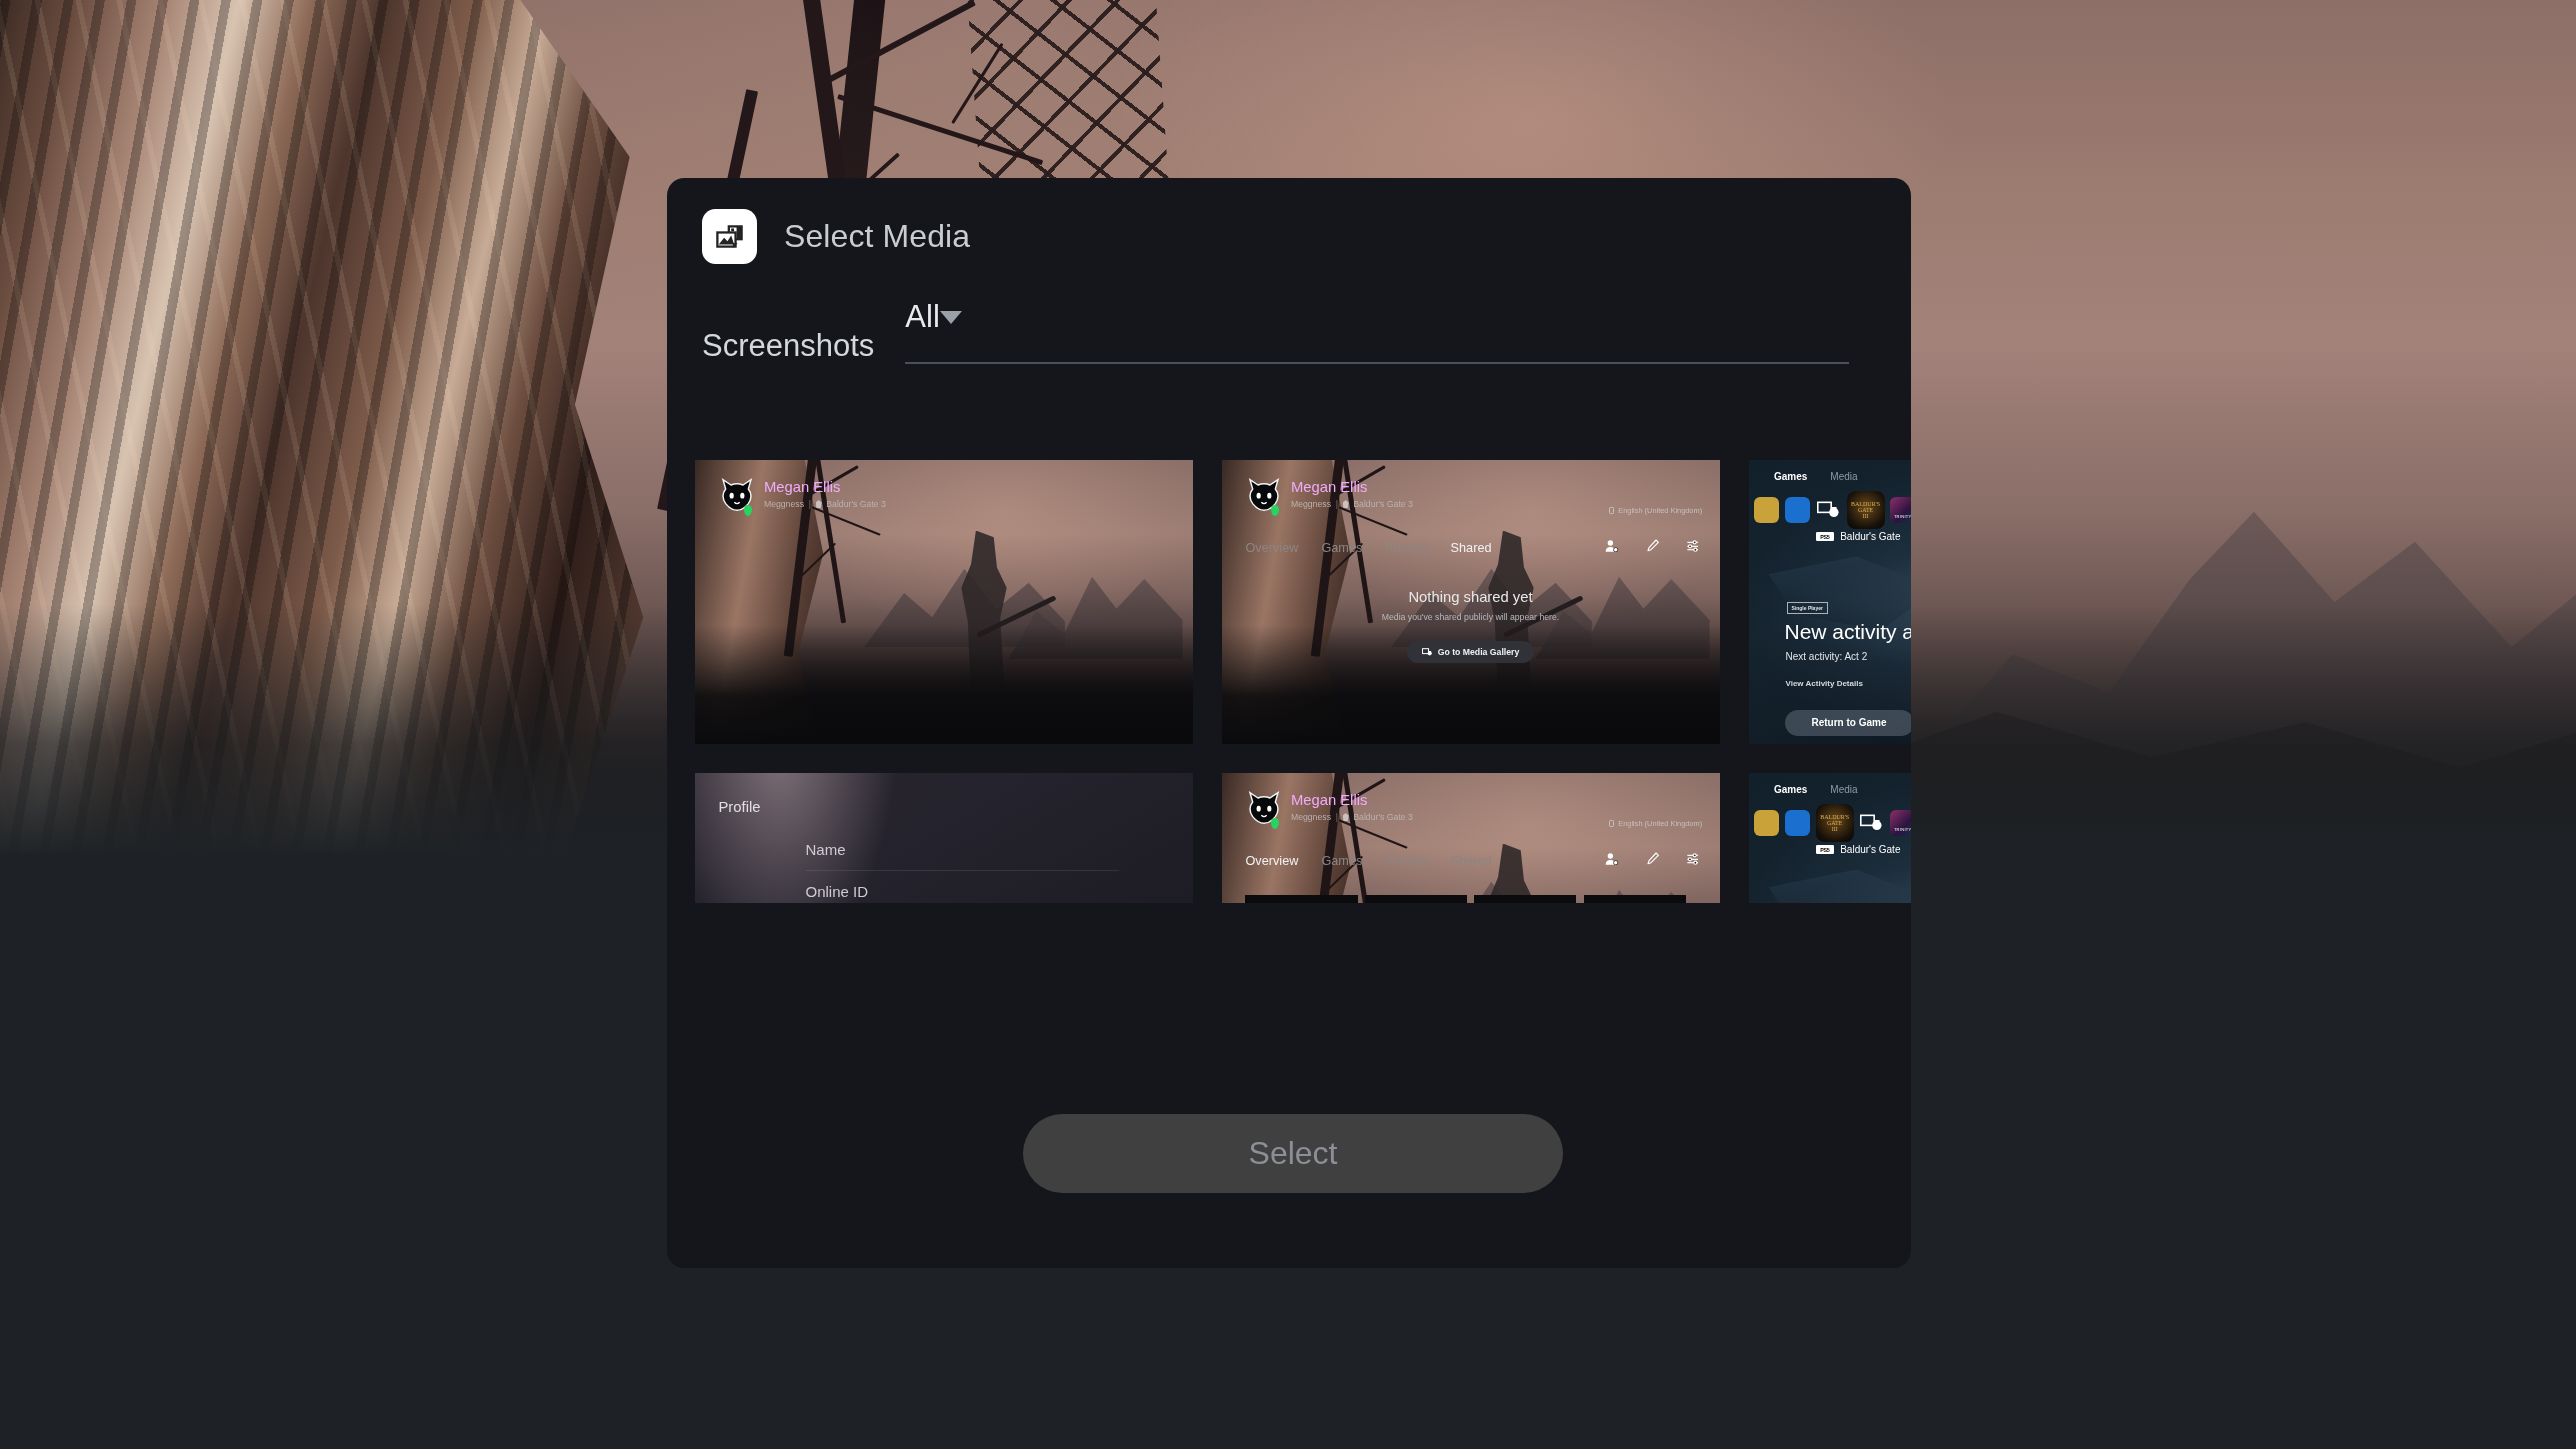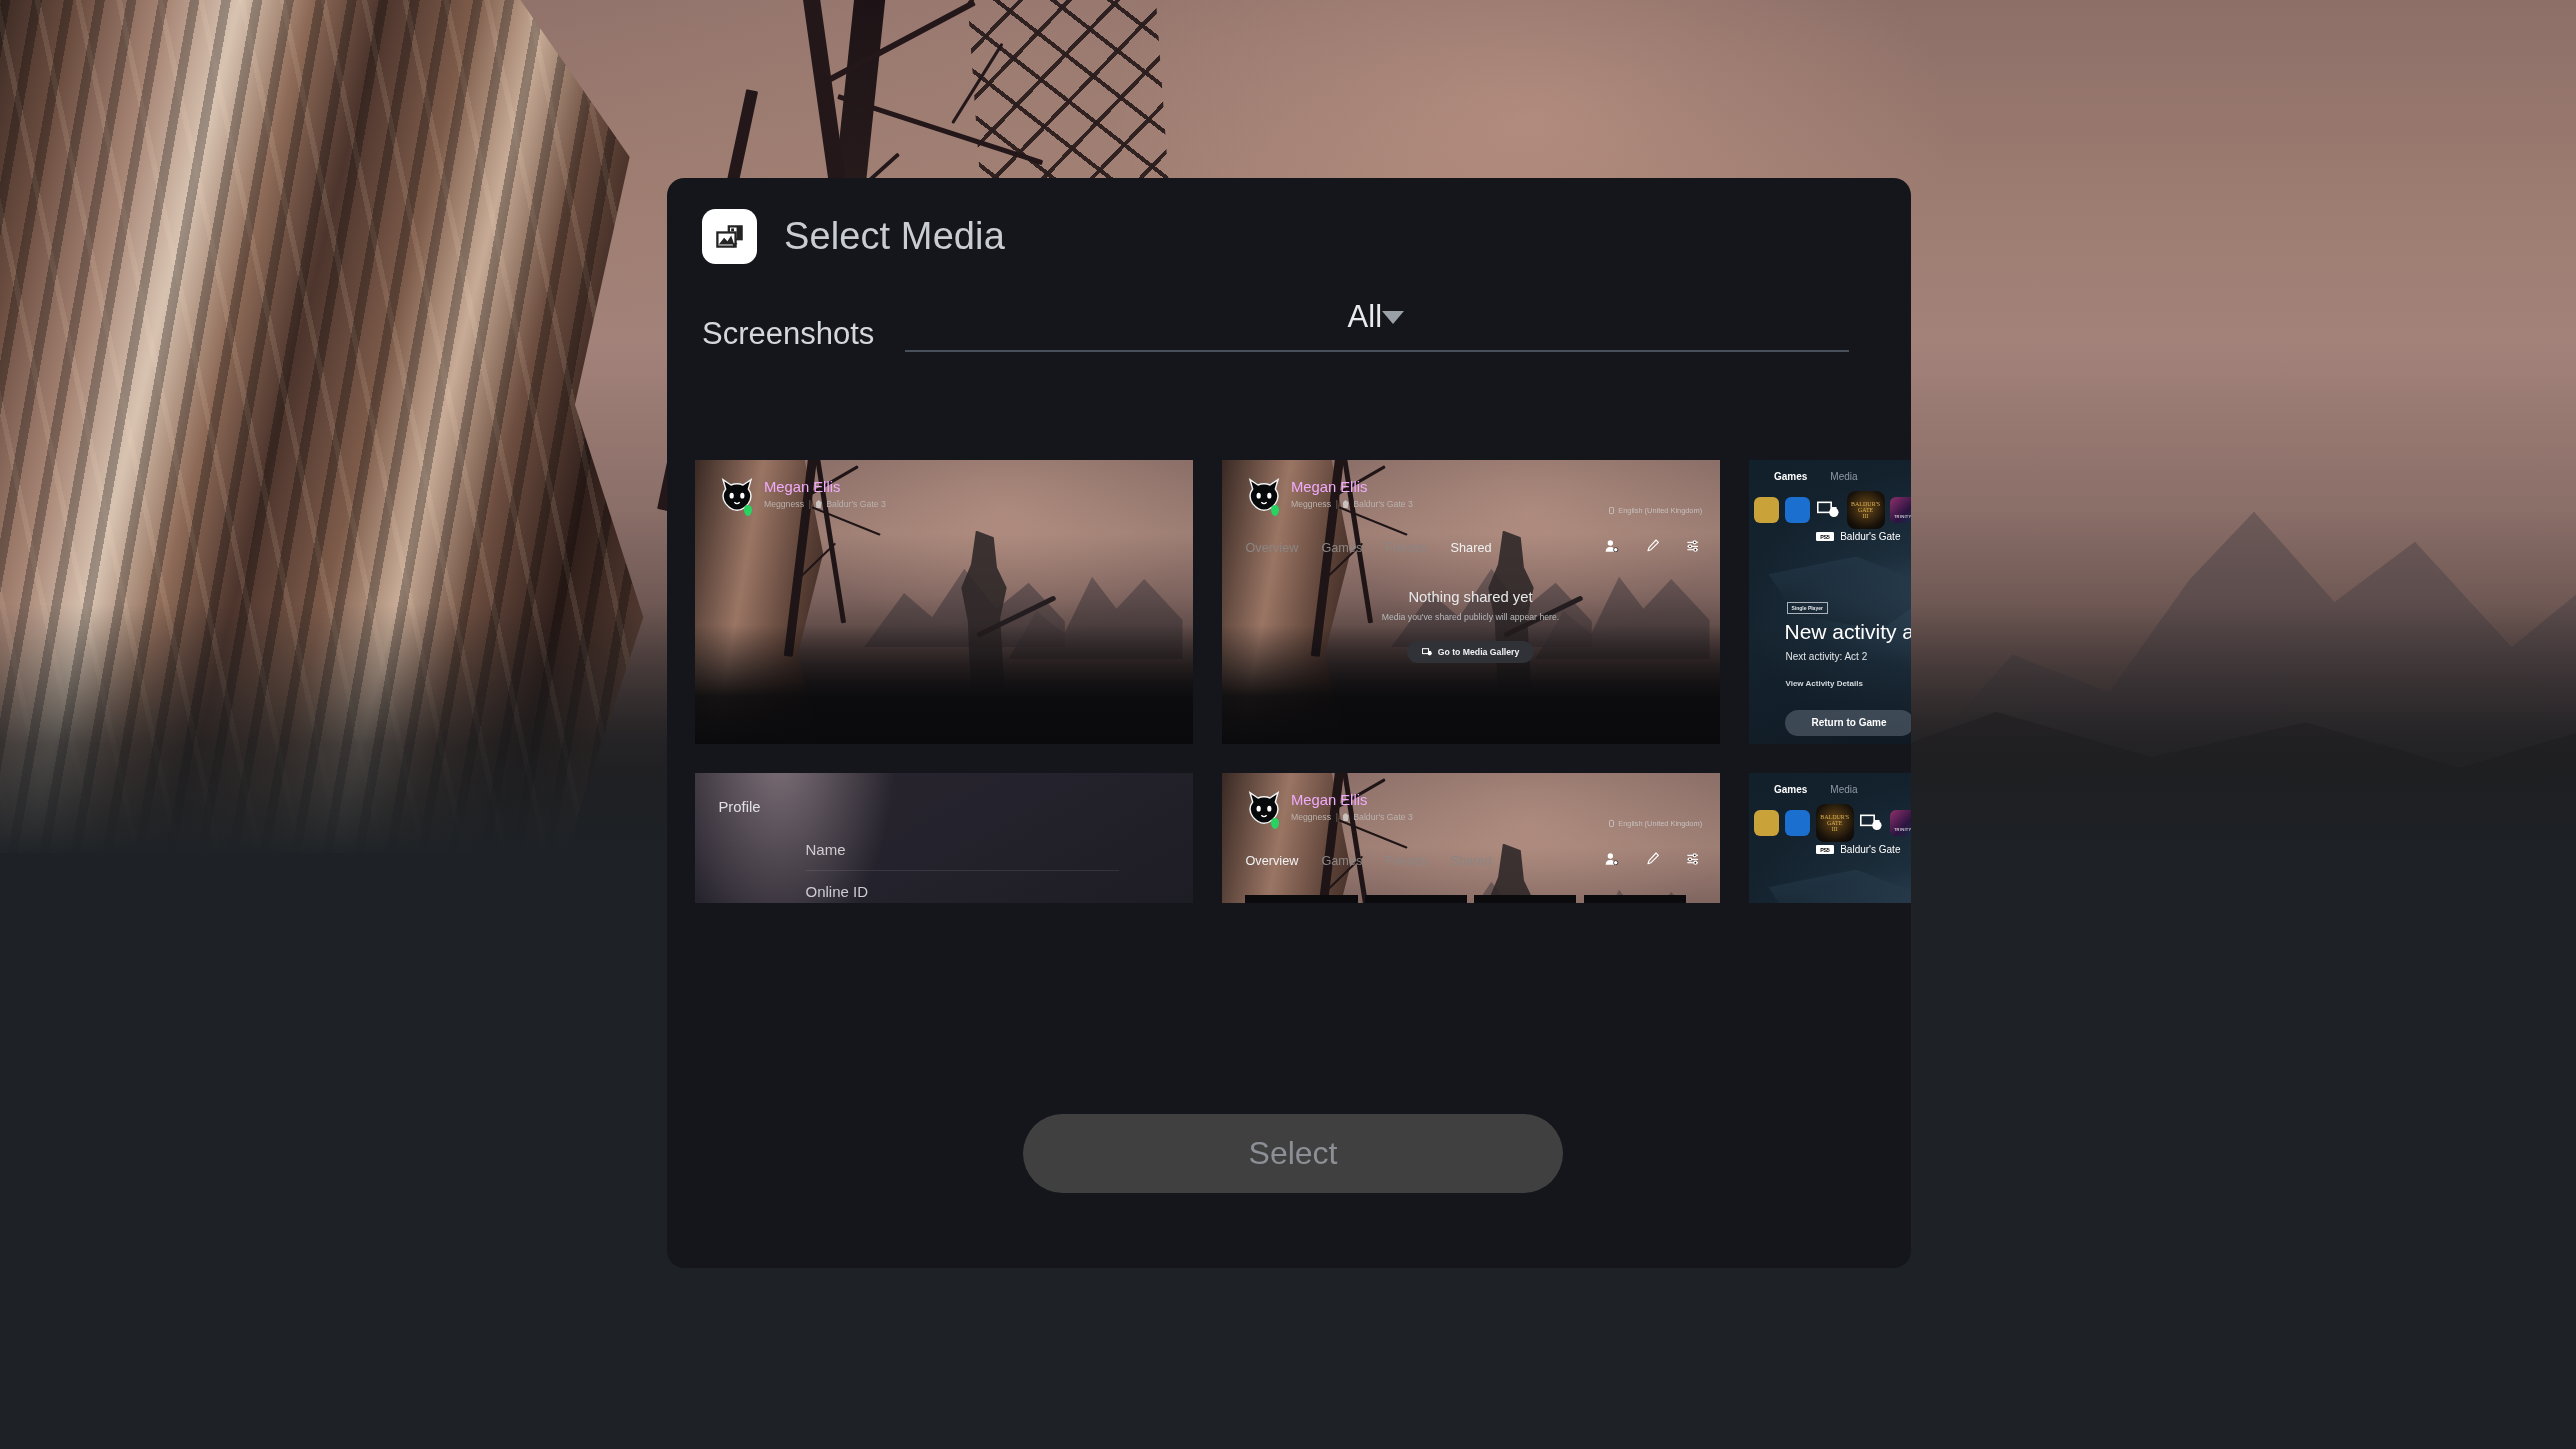--- a/index.html
+++ b/index.html
@@ -100,28 +100,28 @@
     position: absolute; left: 667px; top: 178px; width: 1244px; height: 1090px;
     background: #14161b; border-radius: 17.4px; overflow: hidden;
   }
 
   
   #modal-header { display: flex; align-items: center; padding: 31px 0 0 35px; }
   #media-app-icon {
     width: 55px; height: 55px; background: #fff; border-radius: 13.4px;
     display: flex; align-items: center; justify-content: center; flex: 0 0 auto;
   }
-  #modal-title { margin-left: 27px; font-size: 38px; color: #c9ccd1; font-weight: 400; letter-spacing: 0.1px; }
+  #modal-title { margin-left: 27px; font-size: 32px; color: #c9ccd1; font-weight: 400; letter-spacing: 0.1px; }
 
   
   #filter-row { display: flex; align-items: flex-end; padding: 35px 62px 0 35px; }
   #filter-label { font-size: 31px; color: #d4d7db; font-weight: 400; white-space: nowrap; }
   #filter-select {
-    margin-left: 31px; flex: 1; display: flex; align-items: center; justify-content: center;
-    border-bottom: 2.7px solid #4a5059; padding-bottom: 15px;
+    margin-left: 31px; flex: 1; display: flex; align-items: center; justify-content: flex-start;
+    border-bottom: 2.7px solid #4a5059; padding-bottom: 27px;
   }
   #filter-value { font-size: 31px; color: #e8eaec; font-weight: 400; }
   #filter-chevron { width: 0; height: 0; border-left: 11.4px solid transparent; border-right: 11.4px solid transparent; border-top: 13.4px solid #9aa0a8; margin-right: 2.7px; }
 
   
   #media-grid {
     position: absolute; left: 27.5px; top: 282px; width: 1217px; height: 443px;
     display: grid; grid-template-columns: 498px 498px 498px; grid-template-rows: 284px 284px;
     gap: 29px 29px; overflow: hidden;
   }

